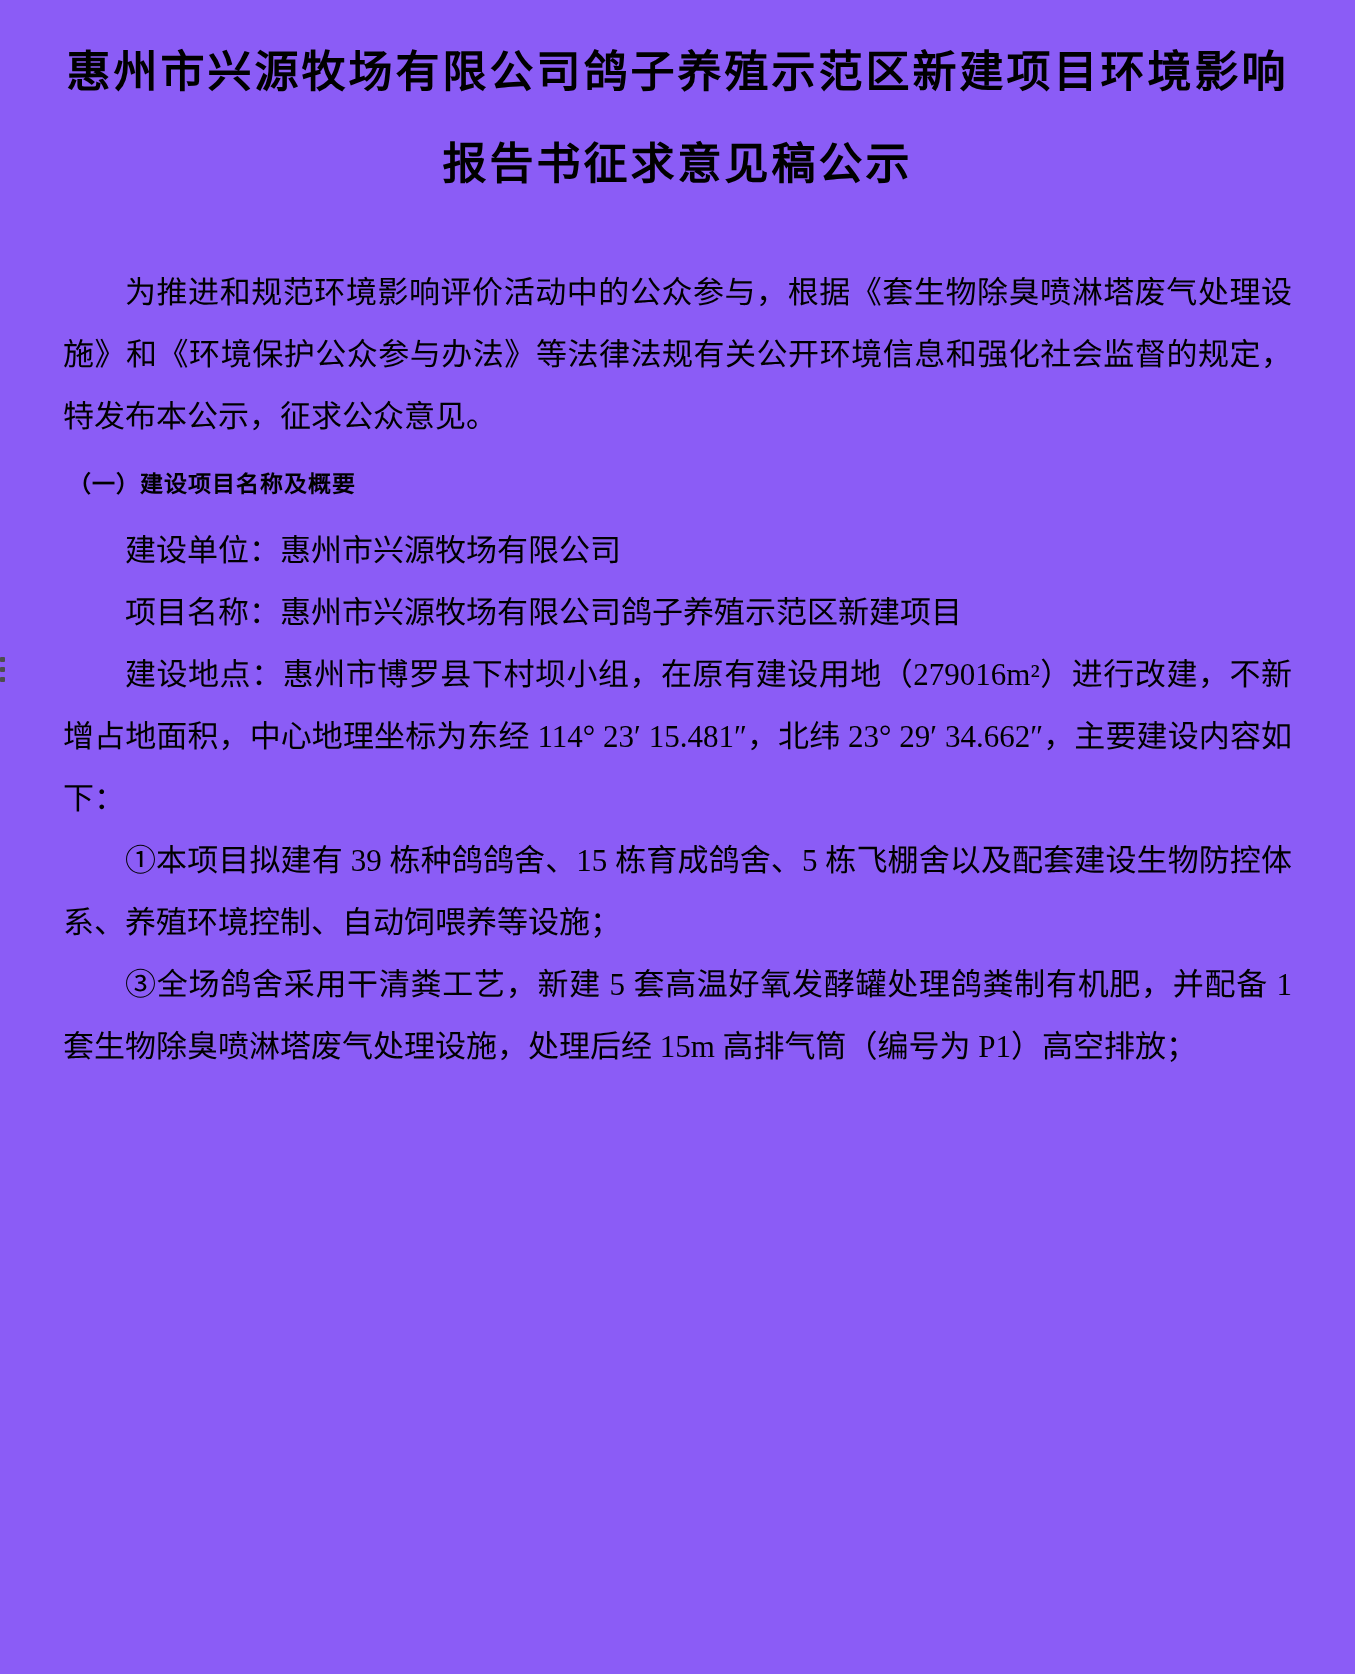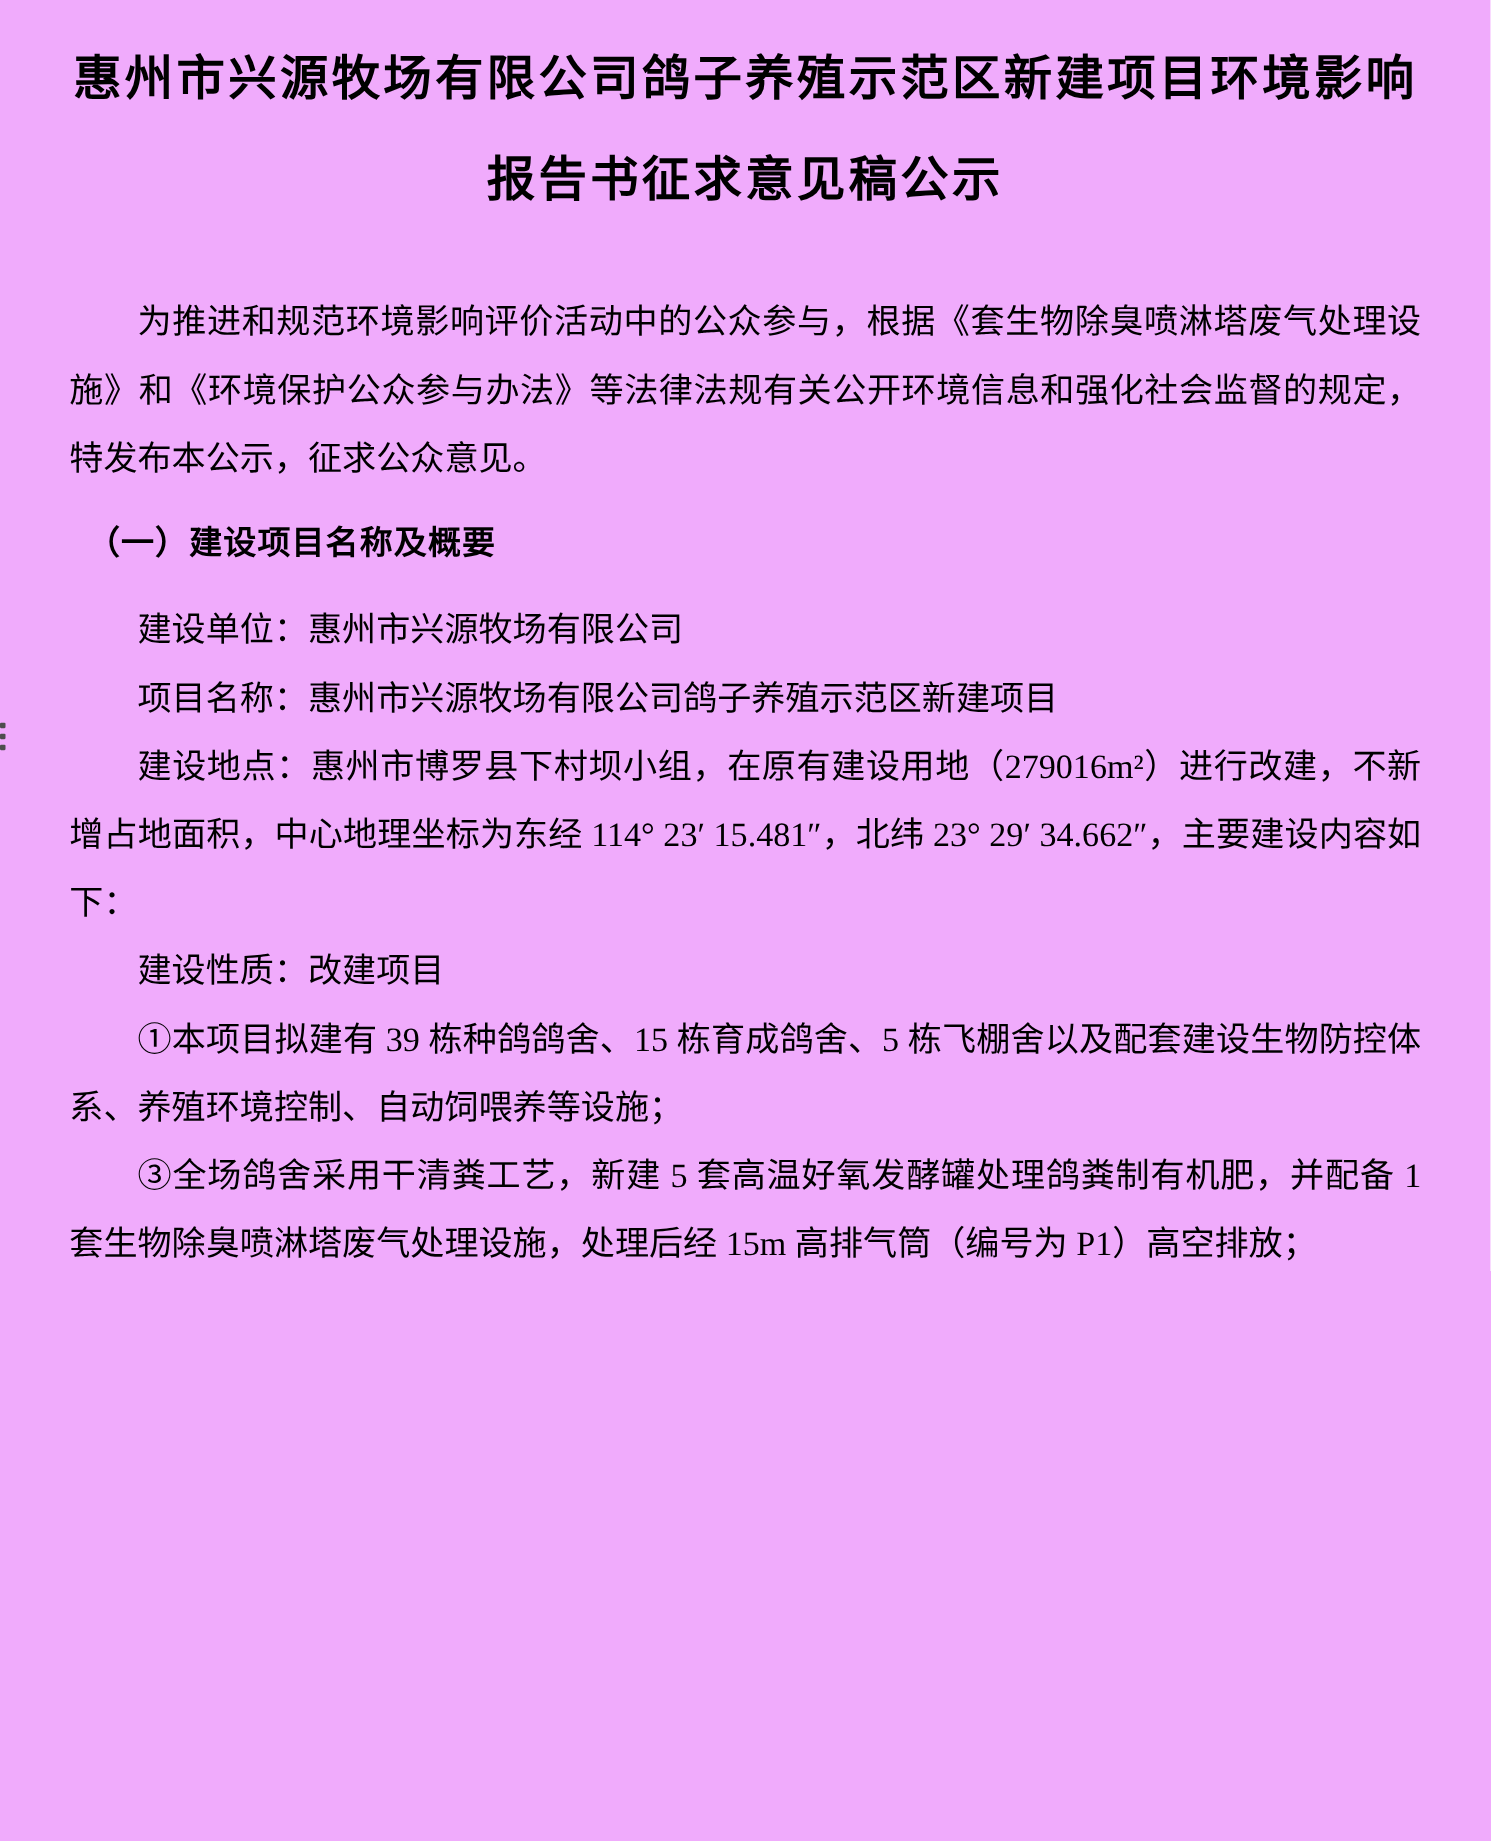--- a/index.html
+++ b/index.html
@@ -4,21 +4,21 @@
 <style>
   html, body {
     margin: 0;
     padding: 0;
     background: #ffffff;
   }
   .page {
     position: relative;
     width: 1355px;
     height: 1674px;
-    background: #f0abfc;
+    background: #8b5cf6;
     color: #000000;
     overflow: hidden;
     font-family: "Liberation Serif", "DejaVu Serif", serif;
   }
   .content {
     padding: 26px 63px 0 63px;
   }
   .doc-title {
     margin: 0;
     font-family: "Liberation Sans", "DejaVu Sans", sans-serif;
@@ -36,22 +36,22 @@
     margin-top: 52px;
     font-size: 31px;
     line-height: 62px;
     text-align: justify;
   }
   .para {
     margin: 0;
     text-indent: 2em;
   }
   .section-heading {
-    margin: 16px;
-    font-size: 30px;
+    margin: 5px;
+    font-size: 23px;
     line-height: 62px;
     font-weight: 700;
     font-family: "Liberation Sans", "DejaVu Sans", sans-serif;
     text-indent: 0;
     letter-spacing: 1px;
   }
   .edge-dots {
     position: absolute;
     left: 0;
     top: 657px;
@@ -90,21 +90,20 @@
       <p class="para">为推进和规范环境影响评价活动中的公众参与，根据《套生物除臭喷淋塔废气处理设施》和《环境保护公众参与办法》等法律法规有关公开环境信息和强化社会监督的规定，特发布本公示，征求公众意见。</p>
 
       <h2 class="section-heading">（一）建设项目名称及概要</h2>
 
       <p class="para">建设单位：惠州市兴源牧场有限公司</p>
 
       <p class="para">项目名称：惠州市兴源牧场有限公司鸽子养殖示范区新建项目</p>
 
       <p class="para">建设地点：惠州市博罗县下村坝小组，在原有建设用地（279016m²）进行改建，不新增占地面积，中心地理坐标为东经 114° 23′ 15.481″，北纬 23° 29′ 34.662″，主要建设内容如下：</p>
 
-      <p class="para">建设性质：改建项目</p>
 
 
 
       <p class="para">①本项目拟建有 39 栋种鸽鸽舍、15 栋育成鸽舍、5 栋飞棚舍以及配套建设生物防控体系、养殖环境控制、自动饲喂养等设施；</p>
 
 
       <p class="para">③全场鸽舍采用干清粪工艺，新建 5 套高温好氧发酵罐处理鸽粪制有机肥，并配备 1 套生物除臭喷淋塔废气处理设施，处理后经 15m 高排气筒（编号为 P1）高空排放；</p>
 
     </div>
   </div>

